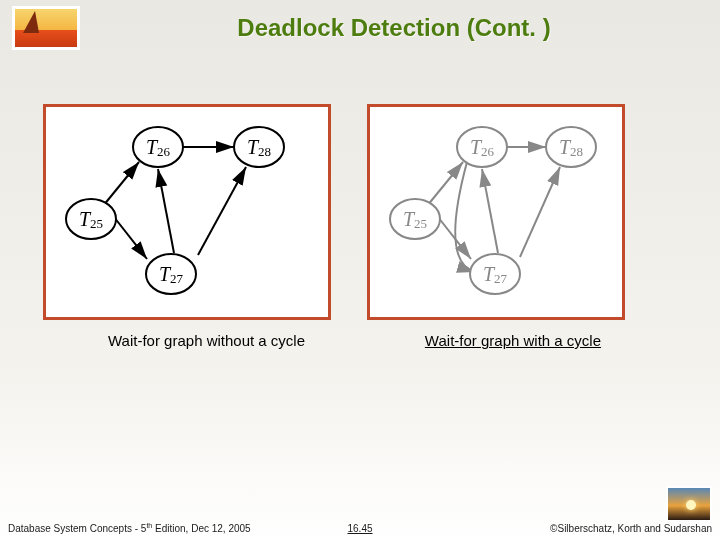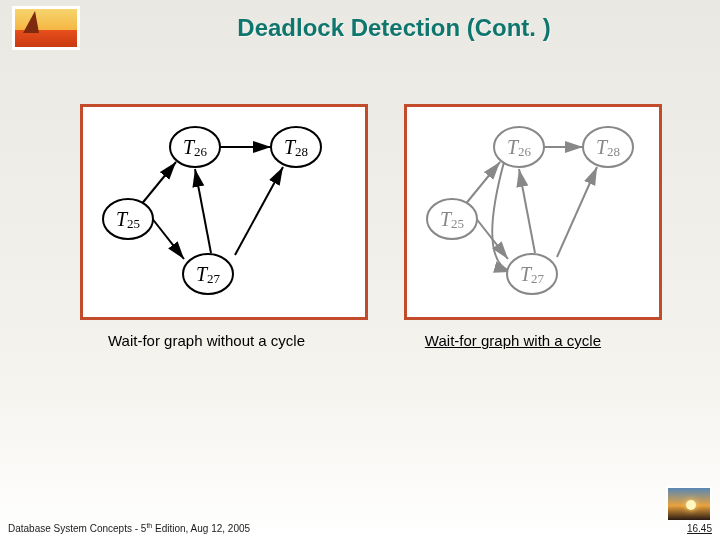--- a/index.html
+++ b/index.html
@@ -15,24 +15,24 @@
     background: linear-gradient(to bottom, #f6d56e 0%, #f5b642 55%, #e84f1c 55%, #c83a10 100%);
     border: 3px solid #fff; position: relative; flex-shrink: 0;
   }
   .logo .sail {
     position: absolute; width: 0; height: 0;
     border-left: 12px solid transparent; border-right: 4px solid transparent;
     border-bottom: 22px solid #7d2a0e; left: 8px; top: 2px;
   }
   .title {
     flex: 1; text-align: center;
-    font-size: 24px; font-weight: bold; color: #0f766e;
+    font-size: 24px; font-weight: bold; color: #4d7c0f;
     text-shadow: 1px 1px 0 rgba(255,255,255,0.6);
   }
-  .diagrams { display: flex; gap: 36px; margin: 48px 40px 0 80px; align-items: flex-start; }
+  .diagrams { display: flex; gap: 36px; margin: 48px 40px 0 43px; align-items: flex-start; }
   .diagram-box {
     background: #fff; border: 3px solid #c14b2a;
     position: relative;
   }
   .box-left { width: 288px; height: 216px; }
   .box-right { width: 258px; height: 216px; }
   svg { display: block; }
   .node { fill: #fff; stroke: #000; stroke-width: 2; }
   .node-g { fill: #fff; stroke: #888; stroke-width: 2; }
   .nlabel {
@@ -138,16 +138,17 @@
   <div class="cap-left">Wait-for graph without a cycle</div>
   <div class="cap-right">Wait-for graph with a cycle</div>
 </div>
 
 <div class="footer-img">
   <div class="sun"></div>
 </div>
 
 <div class="footer">
   <div class="f-left">
-    <span>Database System Concepts - 5</span><span class="f-sup">th</span><span> Edition, Aug 12, 2005</span>
+    <span>Database System Concepts - 5</span><span class="f-sup">th</span><span> Edition, Dec 12, 2005</span>
   </div>
   <div class="f-mid">16.45</div>
+  <div class="f-right">©Silberschatz, Korth and Sudarshan</div>
 </div>
 
 </body></html>

